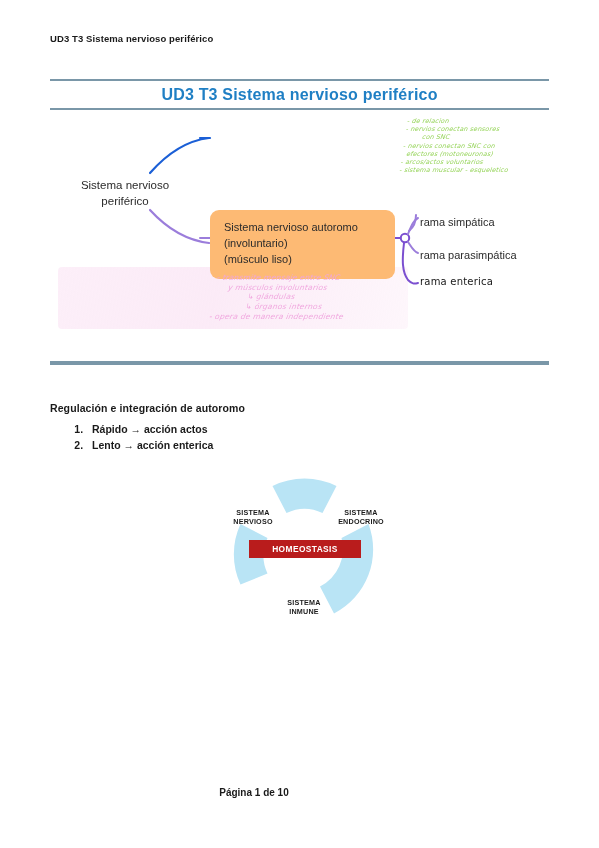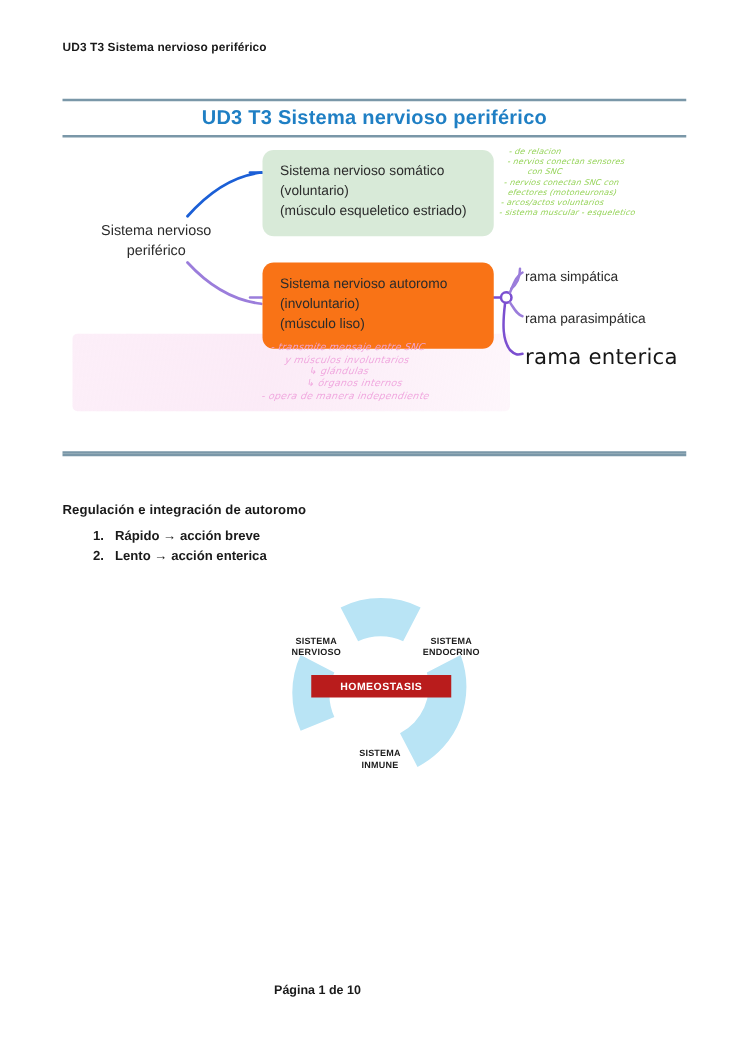--- a/index.html
+++ b/index.html
@@ -66,21 +66,21 @@
     color: #2b2b2b;
   }
   .node-green {
     left: 210px; top: 10px;
     width: 185px;
     background: #d8ead8;
   }
   .node-purple {
     left: 210px; top: 100px;
     width: 185px;
-    background: #f97316;
+    background: #fdba74;
   }
 
   .root-label {
     position: absolute;
     left: 60px; top: 67px;
     width: 130px;
     text-align: center;
     font-size: 11.5px;
     line-height: 1.4;
     color: #2b2b2b;
@@ -89,21 +89,21 @@
   .branch-label {
     position: absolute;
     font-size: 11px;
     color: #2b2b2b;
     white-space: nowrap;
   }
   .branch-sim  { left: 420px; top: 106px; }
   .branch-para { left: 420px; top: 139px; }
   .branch-ent  {
     left: 420px; top: 166px;
-    font-size: 17px;
+    font-size: 10px;
     font-family: "DejaVu Sans", sans-serif;
     color: #161616;
     letter-spacing: .2px;
   }
 
   
   .hw {
     position: absolute;
     font-family: "DejaVu Sans", sans-serif;
     white-space: pre;
@@ -238,25 +238,20 @@
 
     <path d="M404,133 C402,150 402,162 408,170 C412,174 414,174 418,173" fill="none" stroke="#7b4fd0" stroke-width="2" stroke-linecap="round"></path>
 
     <path d="M200,128 L210,128" fill="none" stroke="#9b7ddb" stroke-width="2" stroke-linecap="round"></path>
     <path d="M200,28 L210,28" fill="none" stroke="#1b5fd6" stroke-width="2.2" stroke-linecap="round"></path>
   </svg>
 
   <div class="root-label" style="white-space:pre-line;">Sistema nervioso
 periférico</div>
 
-  <div class="node-box node-green">
-    <span style="white-space:pre-line;">Sistema nervioso somático
-(voluntario)
-(músculo esqueletico estriado)</span>
-  </div>
 
   <div class="node-box node-purple">
     <span style="white-space:pre-line;">Sistema nervioso autoromo
 (involuntario)
 (músculo liso)</span>
   </div>
 
   <div class="branch-label branch-sim">rama simpática</div>
   <div class="branch-label branch-para">rama parasimpática</div>
   <div class="branch-label branch-ent">rama enterica</div>
@@ -277,21 +272,21 @@
 </div>
 
 <div class="section" style="top:361px;">
   <div class="section-rule"></div>
   <div class="section-rule"></div>
 </div>
 
 <div class="body-line" style="top:402px;">Regulación e integración de autoromo</div>
 
 <ol class="num-list" style="top:421px;">
-  <li>Rápido → acción breve</li>
+  <li>Rápido → acción actos</li>
   <li>Lento → acción enterica</li>
 </ol>
 
 <div id="homeostasis">
   <svg width="165" height="165" viewBox="0 0 165 165">
 
     <path d="M 50.5 14.0 A 72 72 0 0 1 114.5 14.0 L 100.5 41.0 A 42 42 0 0 0 64.5 41.0 Z" fill="#b9e4f5"></path>
 
     <path d="M 18.5 112.5 A 72 72 0 0 1 18.5 52.0 L 45.5 66.0 A 42 42 0 0 0 45.5 101.5 Z" fill="#b9e4f5"></path>
 

